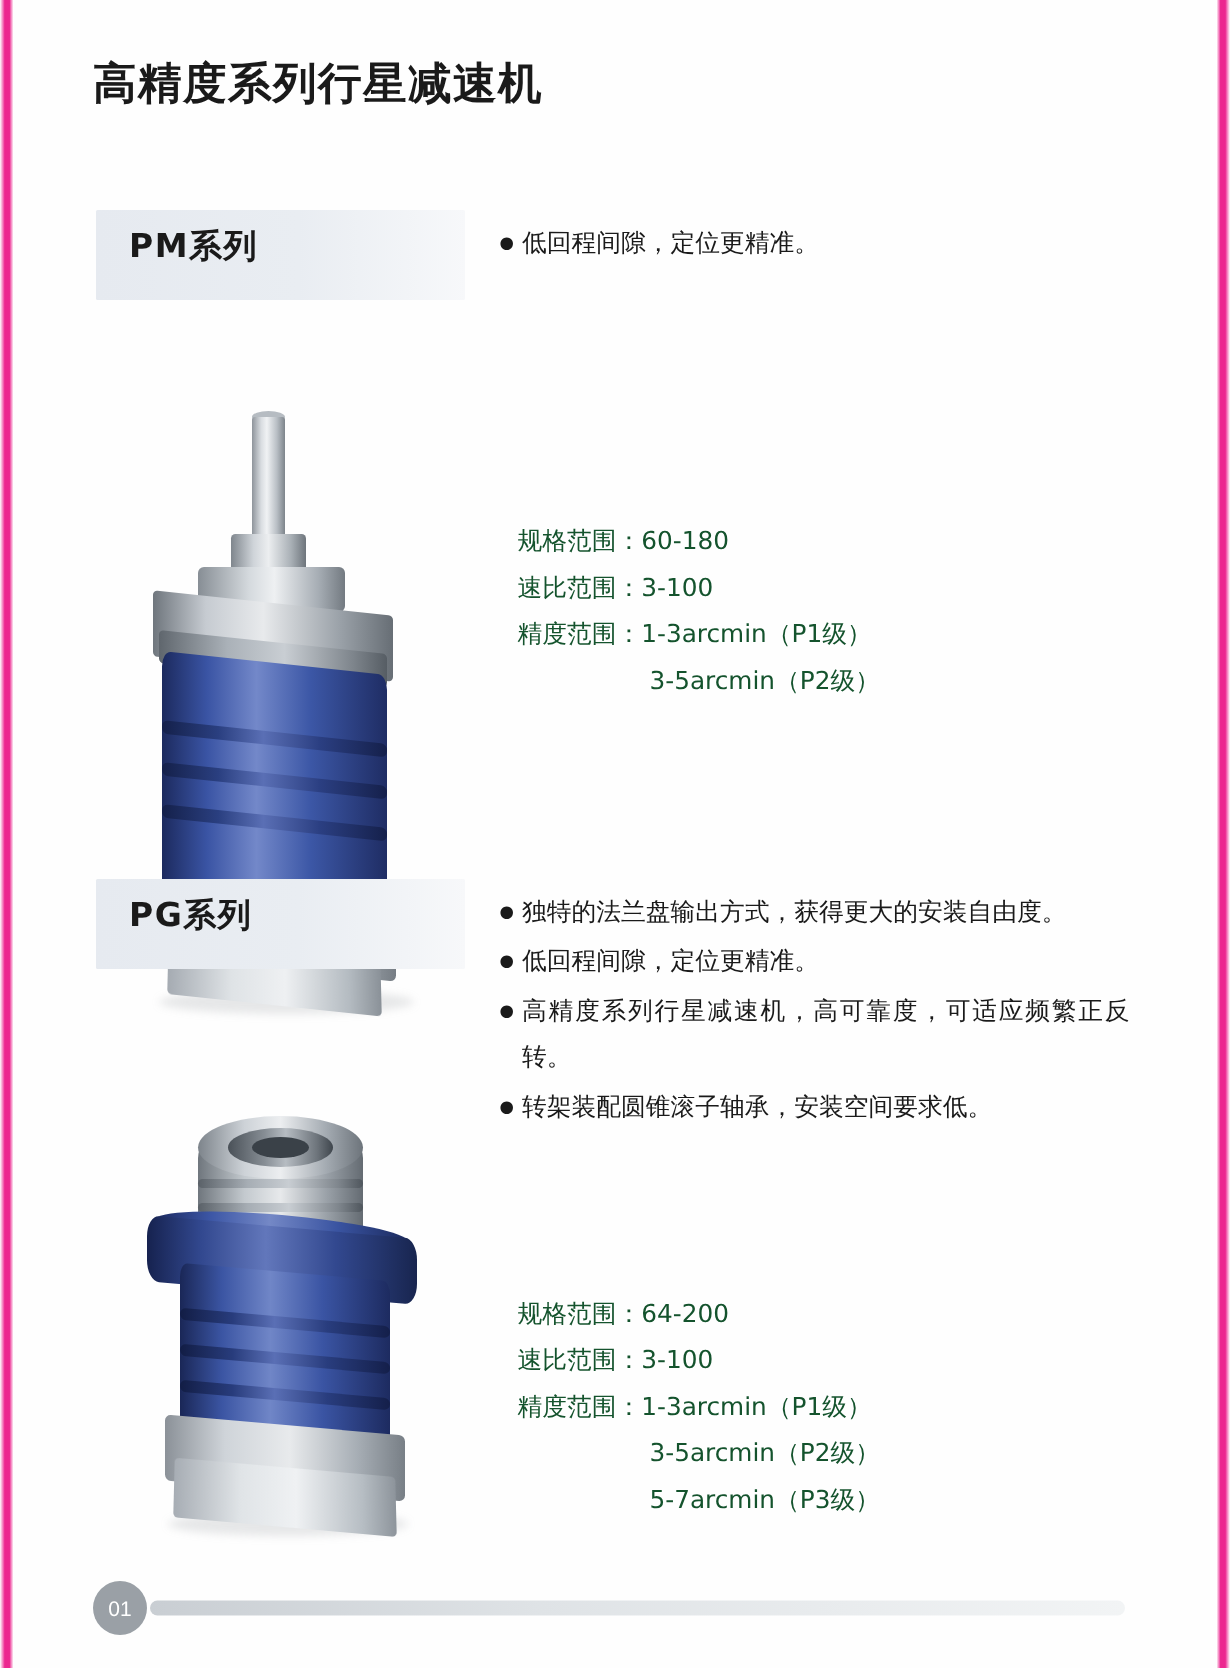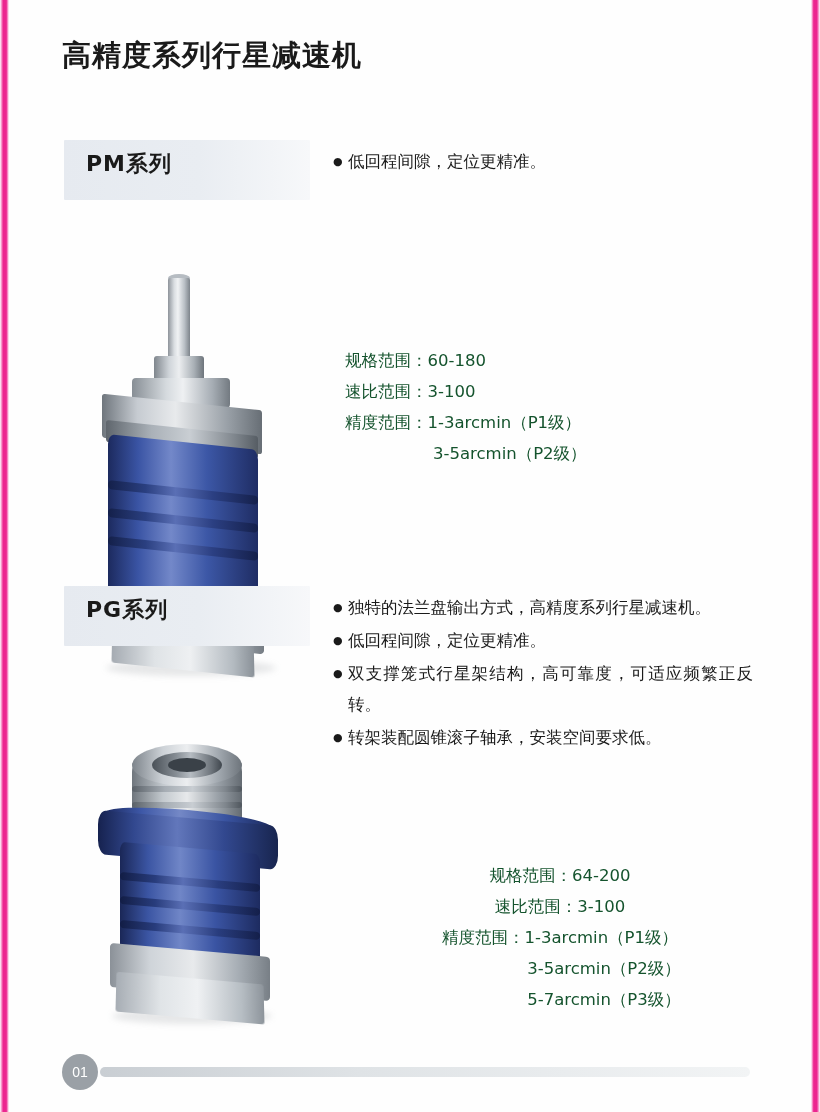--- a/index.html
+++ b/index.html
@@ -388,27 +388,27 @@
       <div class="pg-flange"></div>
       <div class="pg-body"></div>
       <div class="pg-ring" style="top:172px;"></div>
       <div class="pg-ring" style="top:196px;"></div>
       <div class="pg-ring" style="top:220px;"></div>
       <div class="pg-base"></div>
       <div class="pg-foot"></div>
     </div>
 
     <div class="bullets" style="top:6px;">
-      <div class="bullet">独特的法兰盘输出方式，高精度系列行星减速机。</div>
+      <div class="bullet">独特的法兰盘输出方式，获得更大的安装自由度。</div>
       <div class="bullet">低回程间隙，定位更精准。</div>
-      <div class="bullet">双支撑笼式行星架结构，高可靠度，可适应频繁正反转。</div>
+      <div class="bullet">高精度系列行星减速机，高可靠度，可适应频繁正反转。</div>
       <div class="bullet">转架装配圆锥滚子轴承，安装空间要求低。</div>
     </div>
 
-    <div class="specs" style="top:274px;text-align:center;">
+    <div class="specs" style="top:274px;">
       <div class="spec-line">规格范围：64-200</div>
       <div class="spec-line">速比范围：3-100</div>
       <div class="spec-line">精度范围：1-3arcmin（P1级）</div>
       <div class="spec-line spec-indent">3-5arcmin（P2级）</div>
       <div class="spec-line spec-indent">5-7arcmin（P3级）</div>
     </div>
   </div>
 
   <div class="footer">
     <div class="page-circle">01</div>

